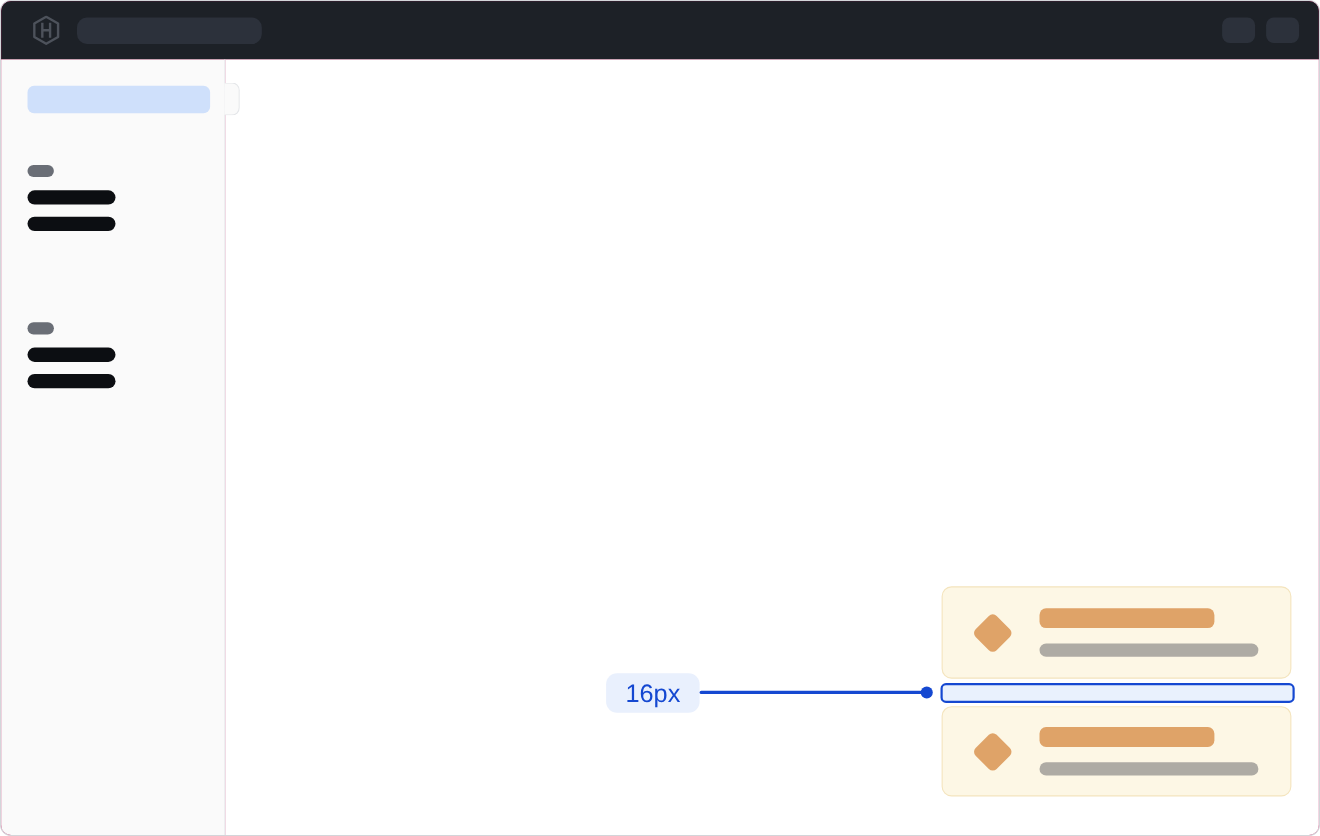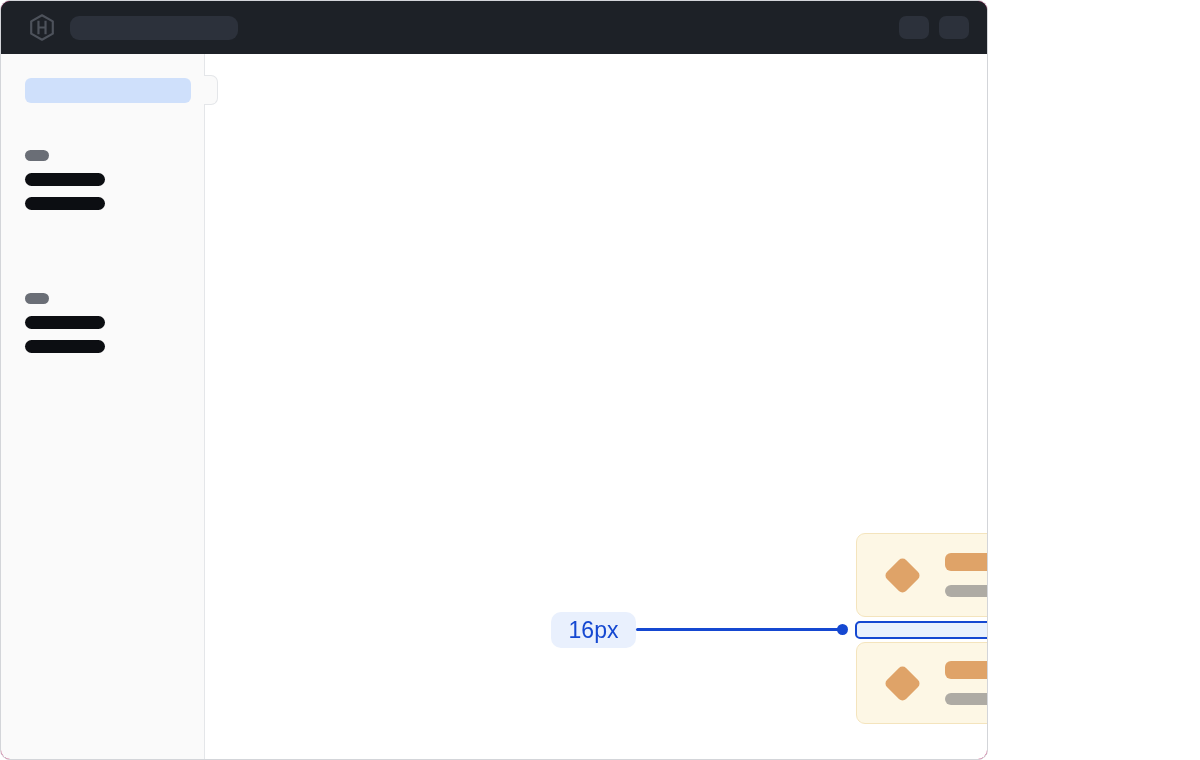--- a/index.html
+++ b/index.html
@@ -1,20 +1,20 @@
 <!DOCTYPE html>
 <html style="--page-border: #d3d5d9; --topbar-bg: #1d2127; --topbar-skeleton: #2c313b; --logo-gray: #4d525b; --sidebar-bg: #fafafa; --sidebar-border: #e4e6e9; --active-blue: #cfe0fb; --label-gray: #6a6e76; --item-dark: #0c0e12; --card-bg: #fdf7e5; --card-border: #f4e4bd; --orange: #dfa368; --bar-gray: #aeaba4; --accent-blue: #1548d1; --badge-bg: #e9f0fd; --gap-fill: #e9f1fd;"><head>
 <meta charset="utf-8">
 <style>
   html, body { margin: 0; padding: 0; background: #ffffff; }
   * { box-sizing: border-box; }
 
   .page {
     position: relative;
-    width: 988px;
+    width: 1200px;
     height: 760px;
     background: #be185d;
     border: 1px solid var(--page-border, #d3d5d9);
     border-radius: 10px;
     overflow: hidden;
     font-family: "Liberation Sans", sans-serif;
   }
 
   
   .topbar {

